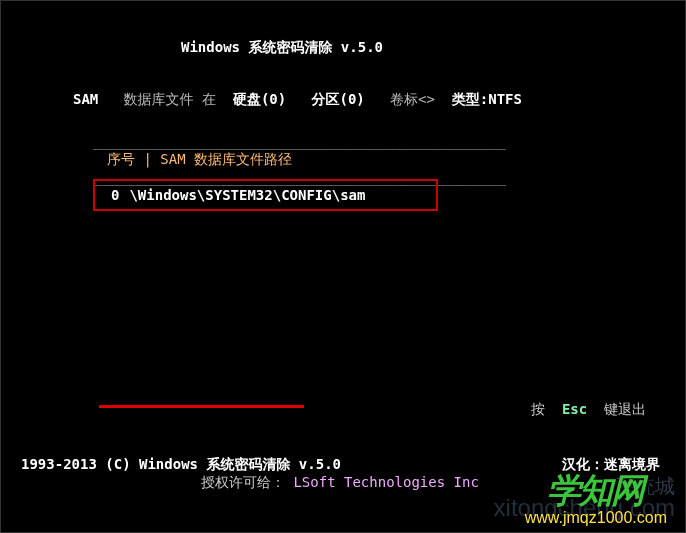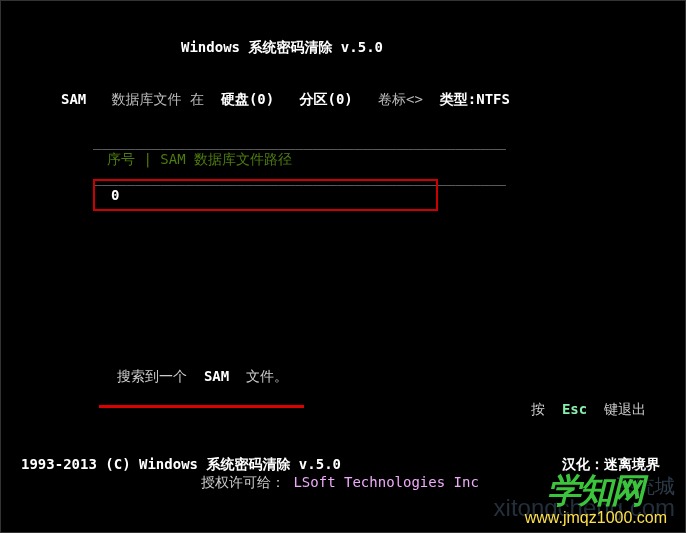--- a/index.html
+++ b/index.html
@@ -20,39 +20,39 @@
     }
     .title {
       position: absolute;
       top: 38px;
       left: 180px;
       font-weight: bold;
     }
     .header-line {
       position: absolute;
       top: 90px;
-      left: 60px;
+      left: 72px;
       font-weight: bold;
     }
     .header-line .dim {
       color: #bbb;
       font-weight: normal;
     }
     .sep-line {
       position: absolute;
       top: 132px;
       left: 92px;
       letter-spacing: 0px;
       color: #999;
     }
     .col-header {
       position: absolute;
       top: 150px;
       left: 106px;
-      color: #4d7c0f;
+      color: #fdba74;
     }
     .sep-line2 {
       position: absolute;
       top: 168px;
       left: 92px;
       letter-spacing: 0px;
       color: #999;
     }
     .row-box {
       position: absolute;
@@ -179,28 +179,24 @@
 <div class="col-header">
   <span>序号</span>
   <span>|</span>
   <span>SAM 数据库文件路径</span>
 </div>
 
 <div class="sep-line2">_________________________________________________</div>
 
 <div class="row-box">
   <span class="row-index">0</span>
+  <span>\Windows\SYSTEM32\CONFIG\sam</span>
 </div>
 
 <div class="search-msg">
-  <div>
-    <span>搜索到一个</span>
-    <span class="bold">&nbsp;<span>SAM</span>&nbsp;</span>
-    <span>文件。</span>
-  </div>
 </div>
 
 <div class="red-underline"></div>
 
 <div class="esc-msg">
   <span>按</span>
   <span class="bold">&nbsp;<span>Esc</span>&nbsp;</span>
   <span>键退出</span>
 </div>
 

